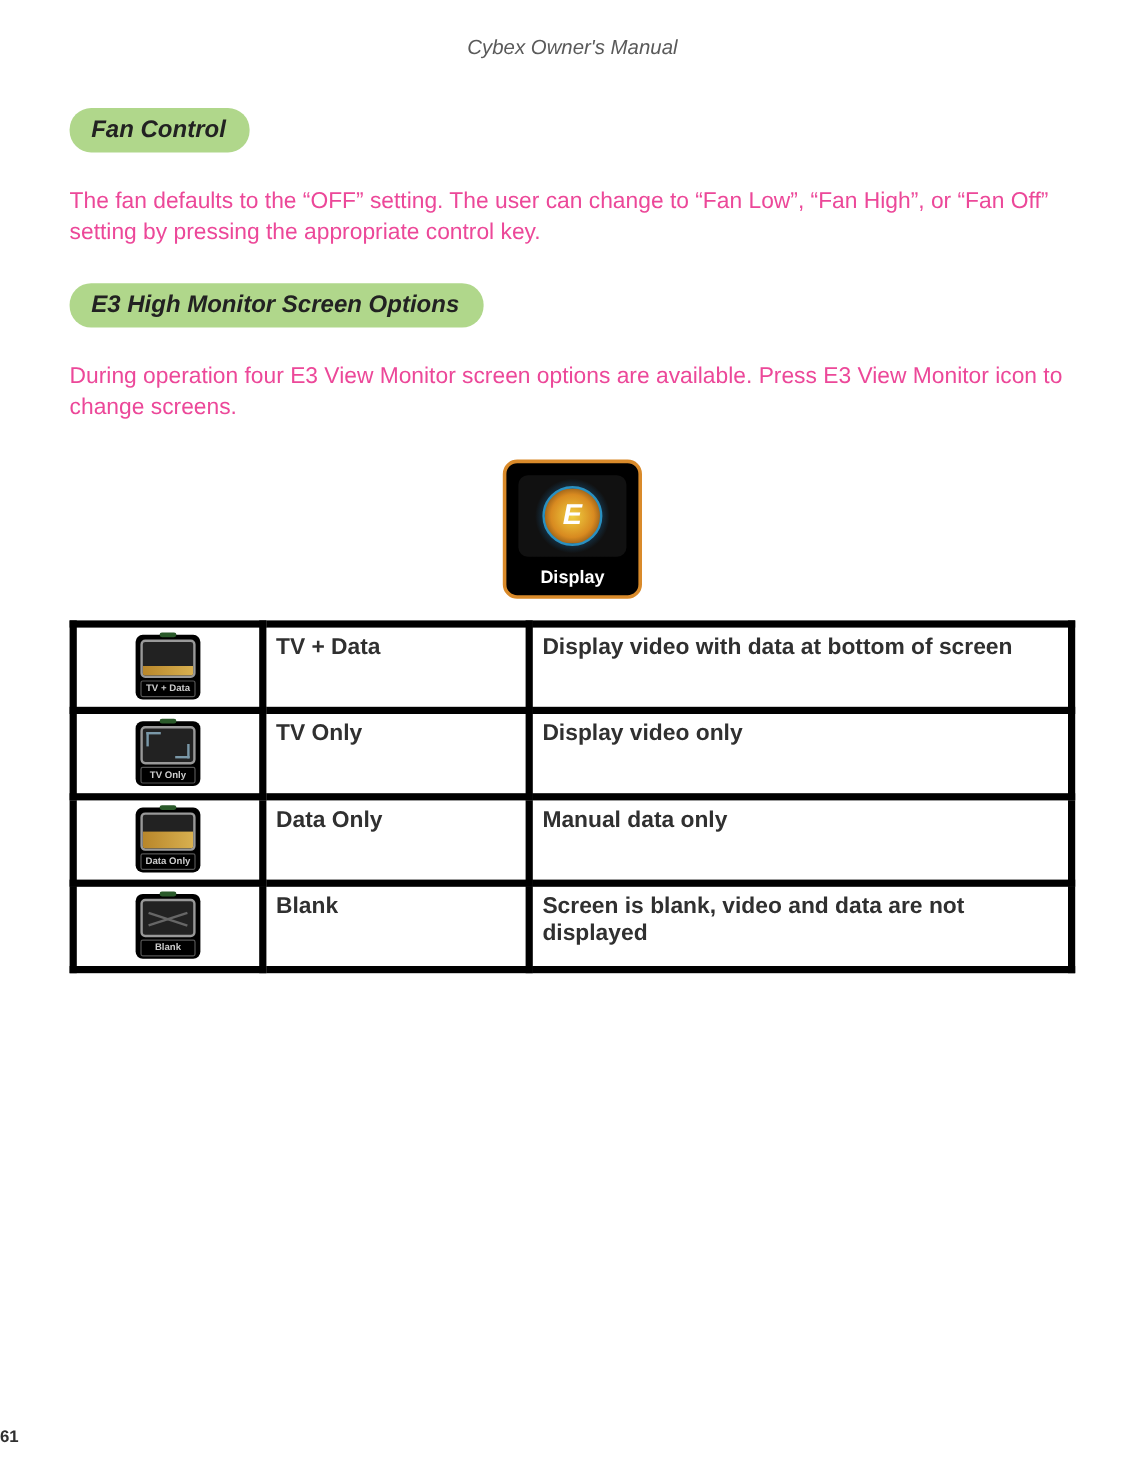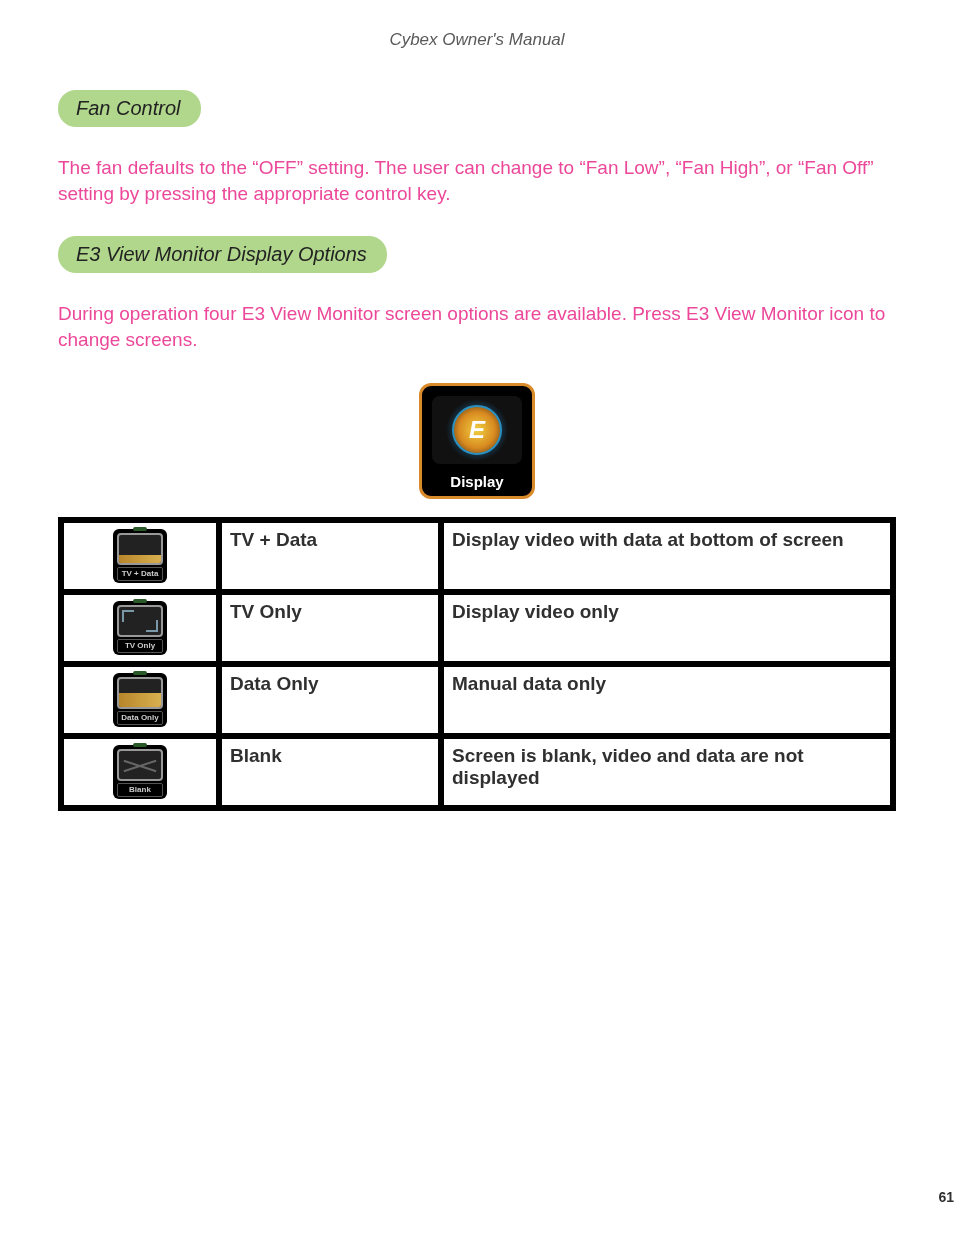--- a/index.html
+++ b/index.html
@@ -19,21 +19,21 @@
     font-size: 17px;
     color: #5a5a5a;
     margin-bottom: 40px;
   }
   .section-pill {
     display: inline-block;
     background: #b0d78b;
     border-radius: 18px;
     padding: 7px 20px 7px 18px;
     font-style: italic;
-    font-weight: normal;
+    font-weight: bold;
     font-size: 20px;
     color: #222;
     margin-bottom: 28px;
   }
   .body-text {
     font-size: 19px;
     line-height: 1.35;
     color: #ec4899;
     margin-bottom: 30px;
   }
@@ -159,37 +159,37 @@
     margin-top: 2px;
     border: 1px solid #555;
     border-radius: 2px;
     line-height: 10px;
     padding: 1px 0;
   }
   .page-number {
     position: absolute;
     bottom: 30px;
     left: 0; right: 0;
-    text-align: right;
+    text-align: left;
     font-weight: bold;
     font-size: 14px;
     color: #303030;
   }
 </style>
 </head>
 <body>
 
 
 
 <div class="doc-title">Cybex Owner's Manual</div>
 
 <div class="section-pill">Fan Control</div>
 <p class="body-text">The fan defaults to the “OFF” setting. The user can change to “Fan Low”, “Fan High”, or “Fan Off” setting by pressing the appropriate control key.</p>
 
-<div class="section-pill">E3 View Monitor Display Options</div>
+<div class="section-pill">E3 High Monitor Screen Options</div>
 <p class="body-text">During operation four E3 View Monitor screen options are available. Press E3 View Monitor icon to change screens.</p>
 
 <div class="display-icon-wrap">
   <div class="display-icon">
     <div class="inner">
       <div class="e3">E</div>
     </div>
     <div class="label">Display</div>
   </div>
 </div>

